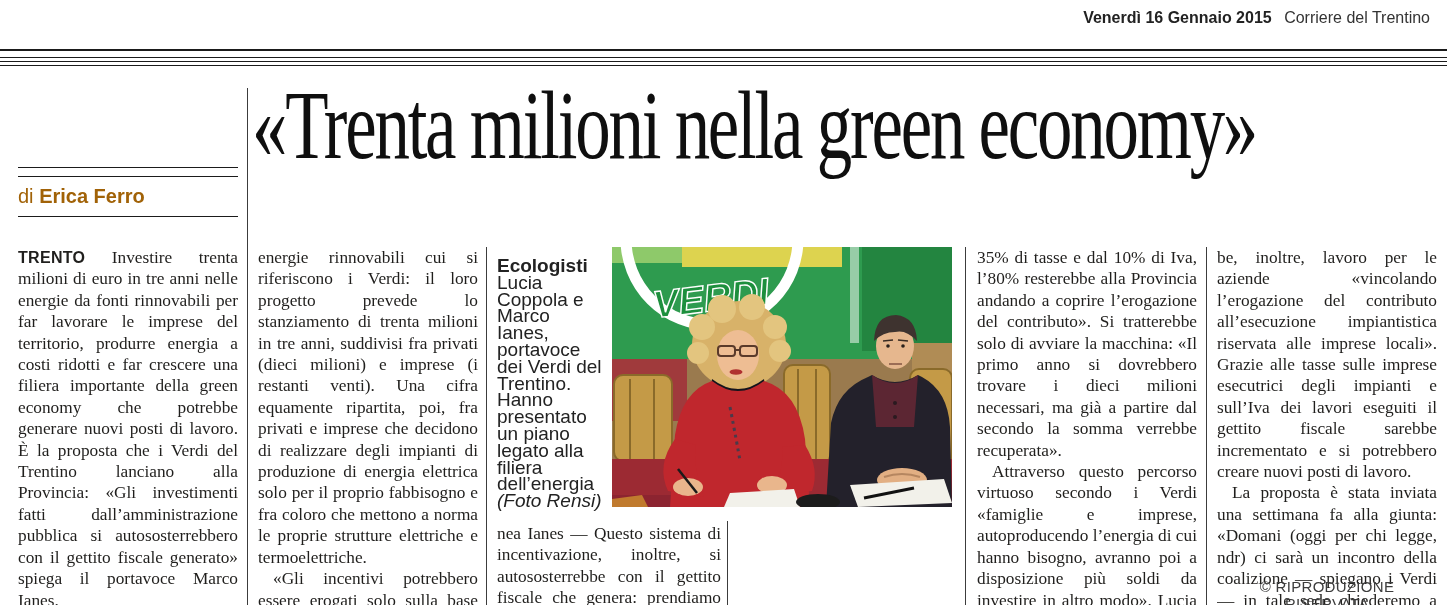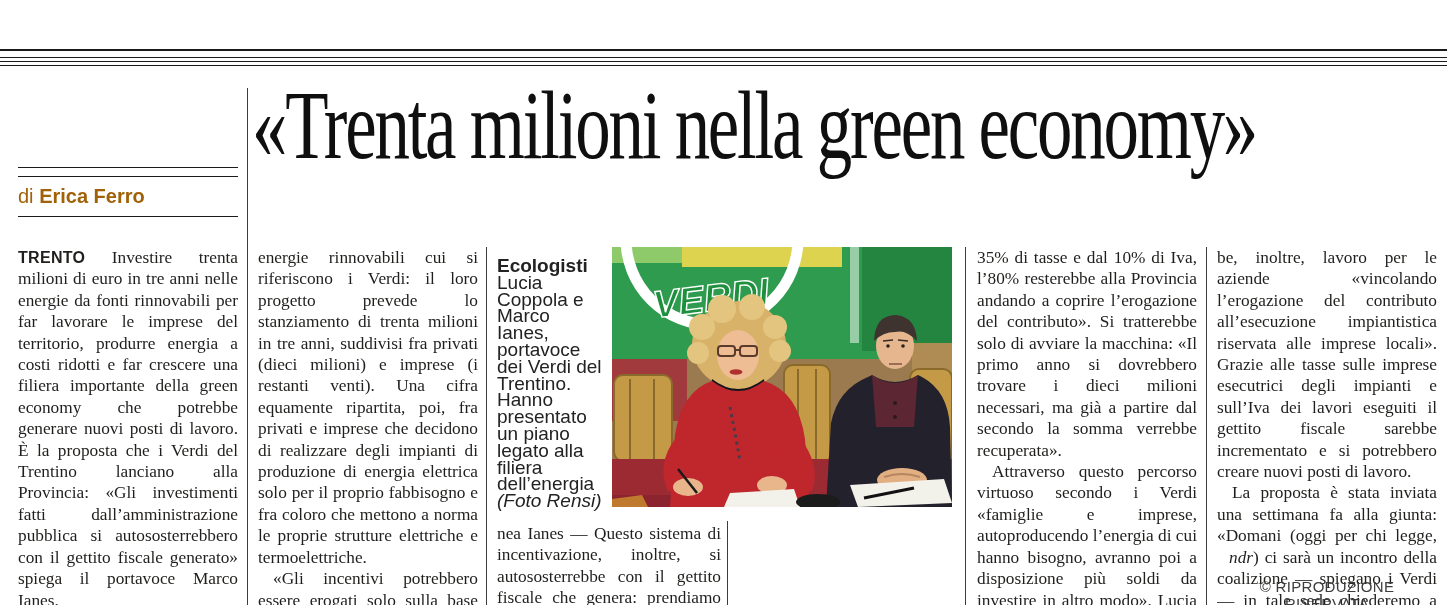--- a/index.html
+++ b/index.html
@@ -50,21 +50,21 @@
        color:#201f1d;}
   .col p{margin:0;}
   .col p.indent{text-indent:15px;}
   .tall{top:247px;height:358px;overflow:hidden;}
   .short{top:523px;height:82px;overflow:hidden;}
   .c1{left:18px;} .c2{left:258px;}
   .c3{left:497px;width:224px;} .c4{left:737px;}
   .c5{left:977px;} .c6{left:1217px;}
   .lead{font-family:"Liberation Sans",sans-serif;font-weight:bold;font-size:16px;
         letter-spacing:0.3px;}
-  .ital{font-style:italic;margin-left:12px;}
+  .ital{}
 
   
   .caption{position:absolute;left:497px;top:258px;width:106px;
            font-family:"Liberation Sans",sans-serif;font-size:19px;line-height:16.8px;
            color:#222;text-align:left;}
   .caption .ck{font-weight:bold;display:block;}
   .caption .credit{font-style:italic;}
 
   
   .photo{position:absolute;left:612px;top:247px;width:340px;height:260px;overflow:hidden;
@@ -73,20 +73,24 @@
 
   
   .copyright{position:absolute;left:1217px;top:578px;width:220px;text-align:center;
       font-family:"Liberation Sans",sans-serif;font-size:15px;letter-spacing:0.3px;color:#3c3c3c;}
 </style>
 </head>
 <body>
 
 <div class="page">
 
+  <div class="masthead">
+    <span class="date">Venerdì 16 Gennaio 2015</span>
+    <span class="paper">Corriere del Trentino</span>
+  </div>
   <div class="hrule r1"></div>
   <div class="hrule r2"></div>
   <div class="hrule r3"></div>
   <div class="hrule r4"></div>
 
   <div class="srule s1"></div>
   <div class="srule s2"></div>
   <div class="byline">
     <span>di</span>
     <span class="name">Erica Ferro</span>

